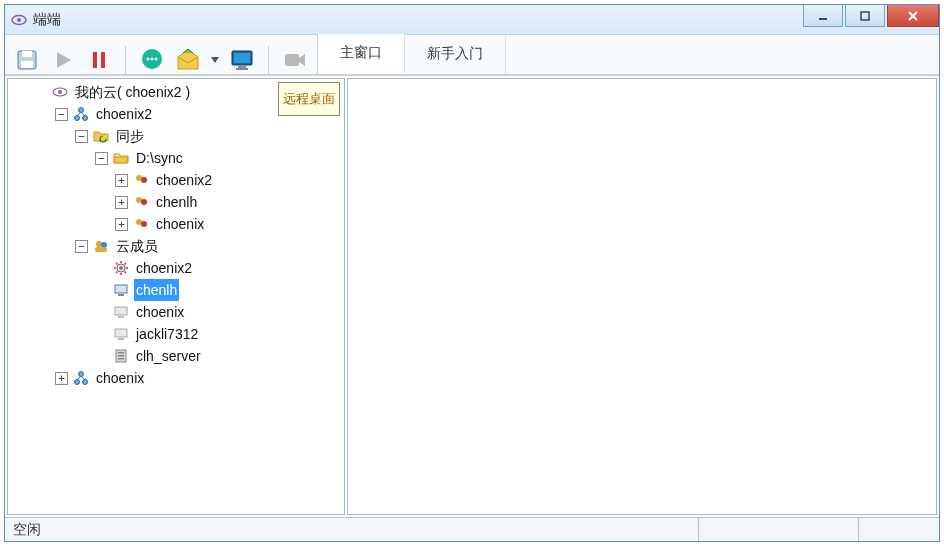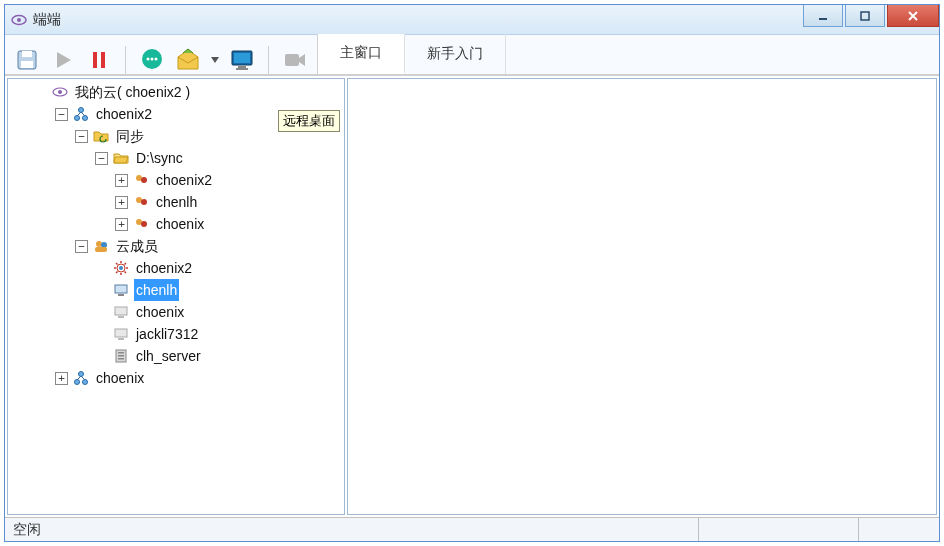--- a/index.html
+++ b/index.html
@@ -128,24 +128,23 @@
     flex: 1;
     border: 1px solid #9fb8d3;
     margin: 2px 2px 2px 0;
     background: #fff;
   }
   .tree-tooltip {
     position: absolute;
     top: 3px; right: 4px;
     background: #ffffe1;
     border: 1px solid #8a8a6a;
-    padding: 1px 4px;
+    padding: 7px 4px;
     font-size: 13px;
-    color: #000000;
-    margin-top: 28px;
+    color: #a16207;
   }
   .tree {
     padding: 2px 2px;
     font-size: 14px;
     line-height: 22px;
     color: #111;
   }
   .tree-row {
     display: flex; align-items: center;
     height: 22px;

